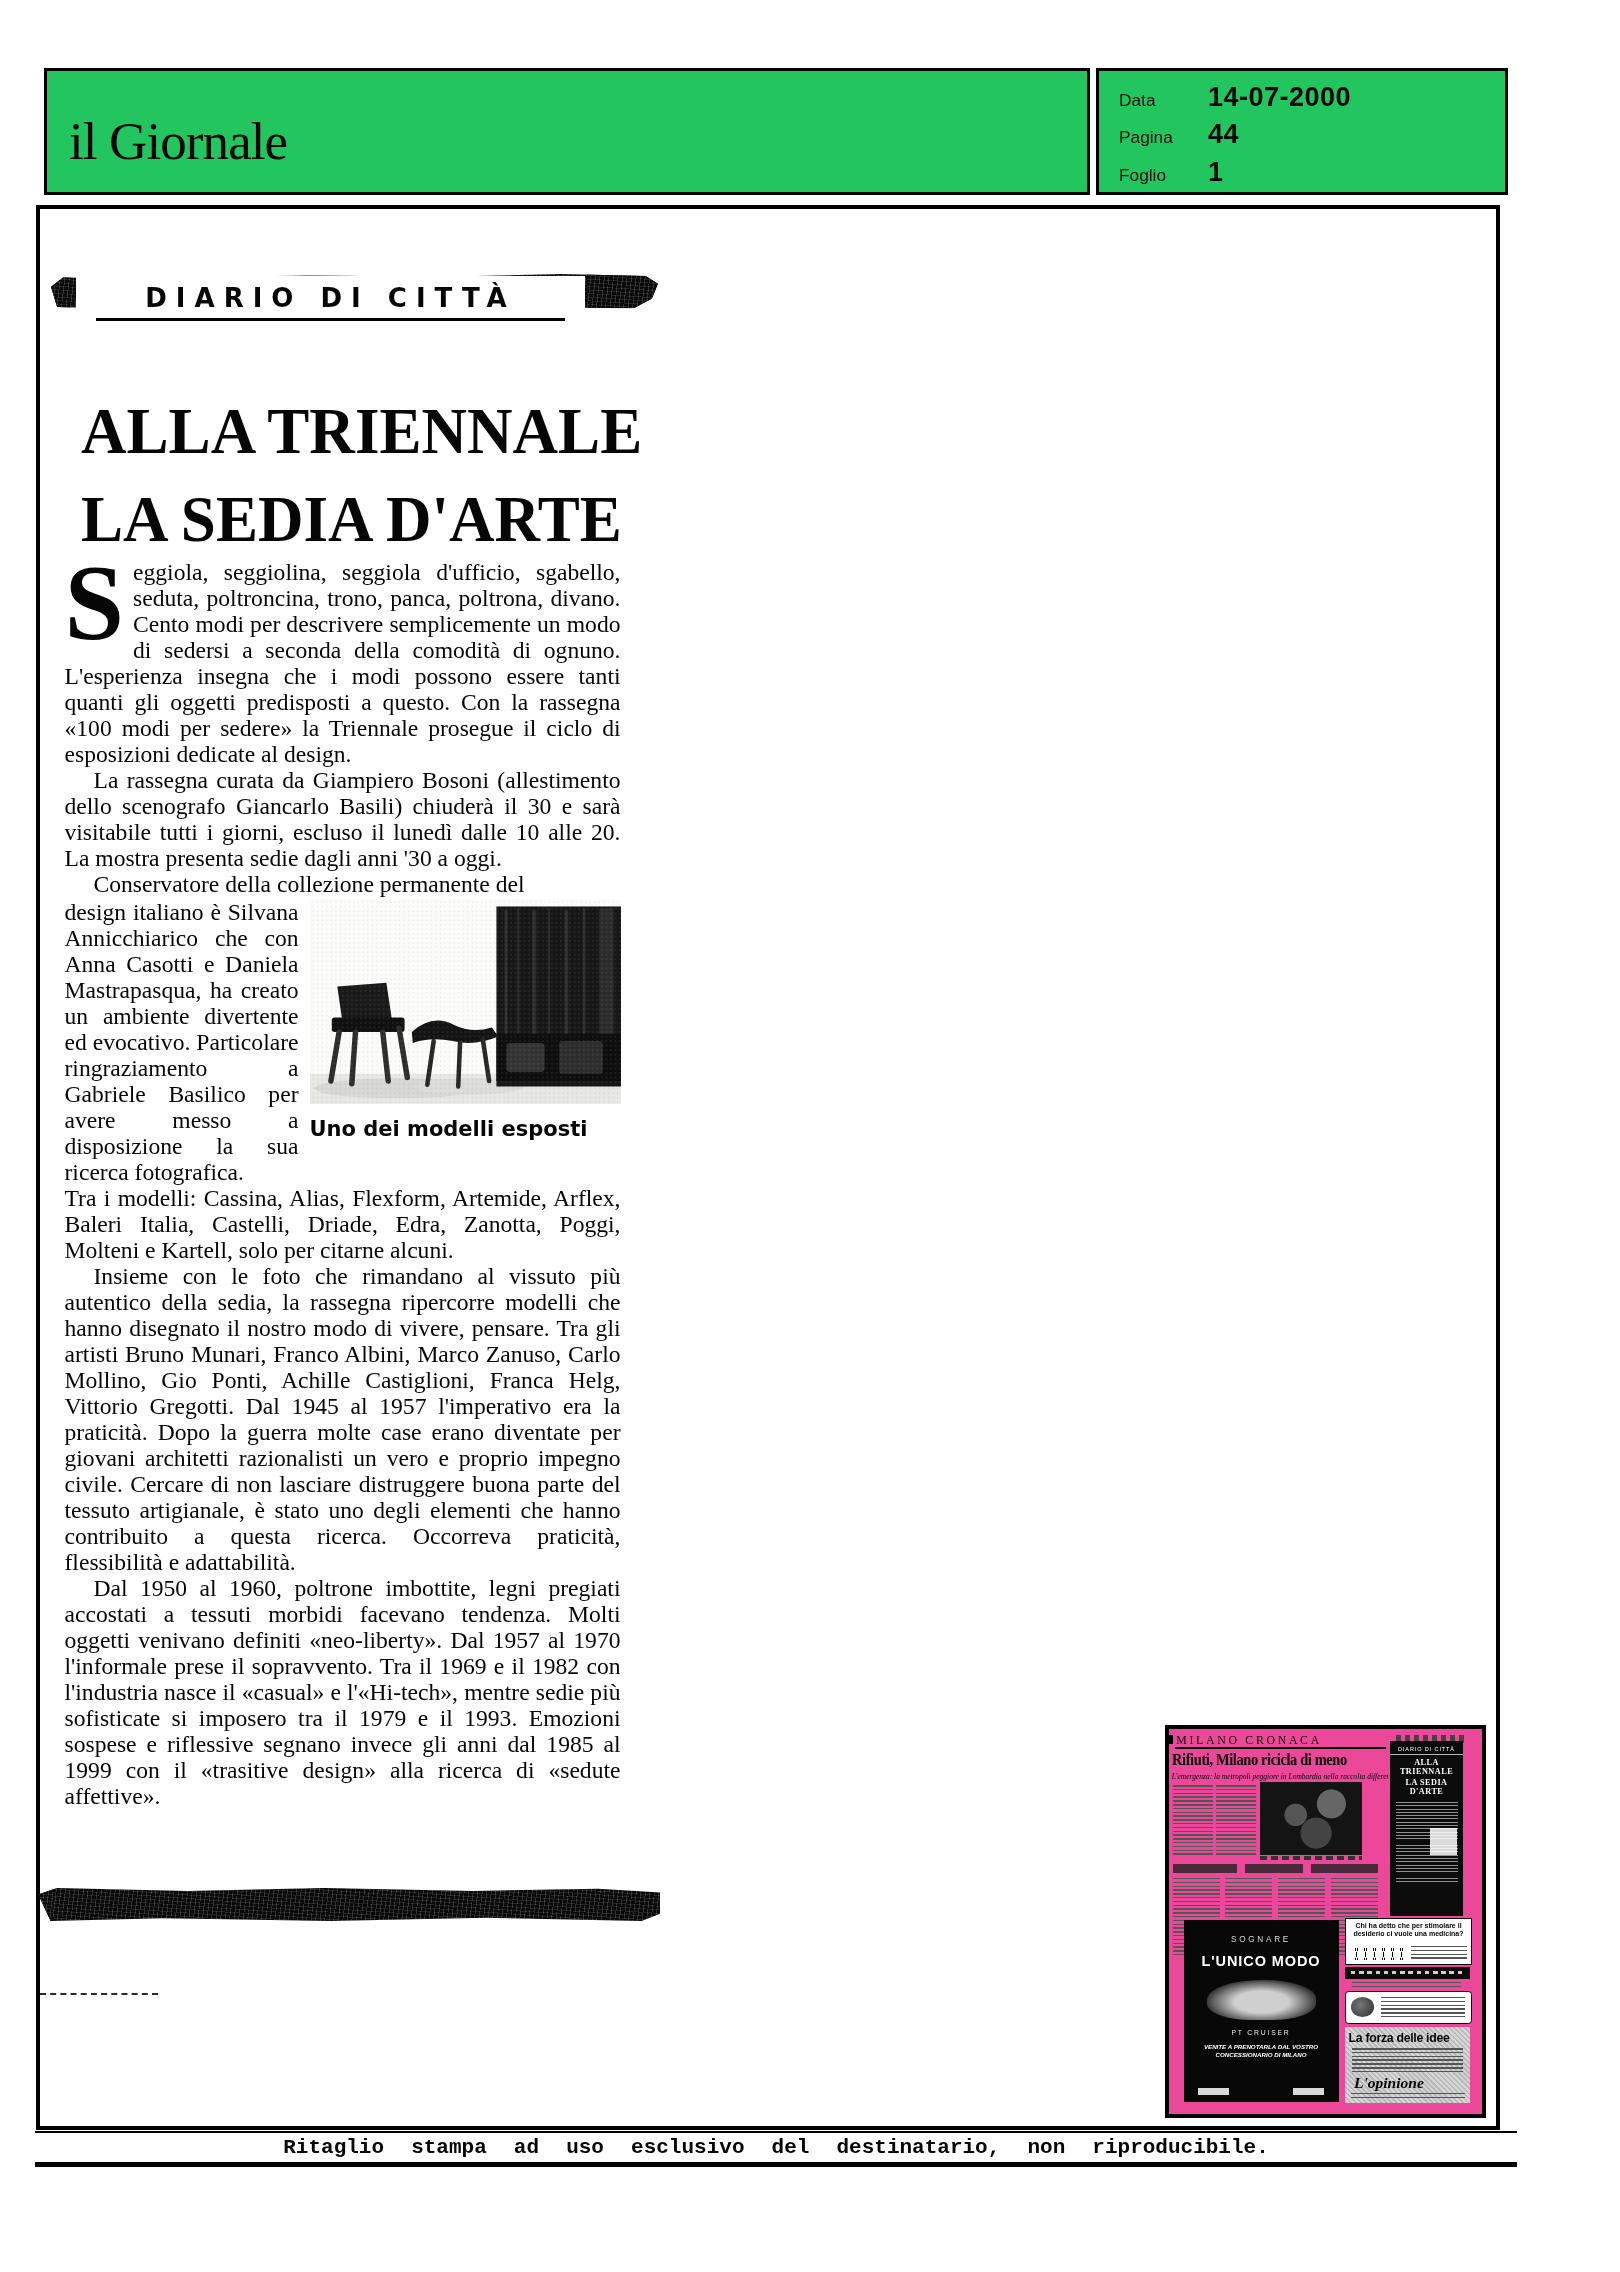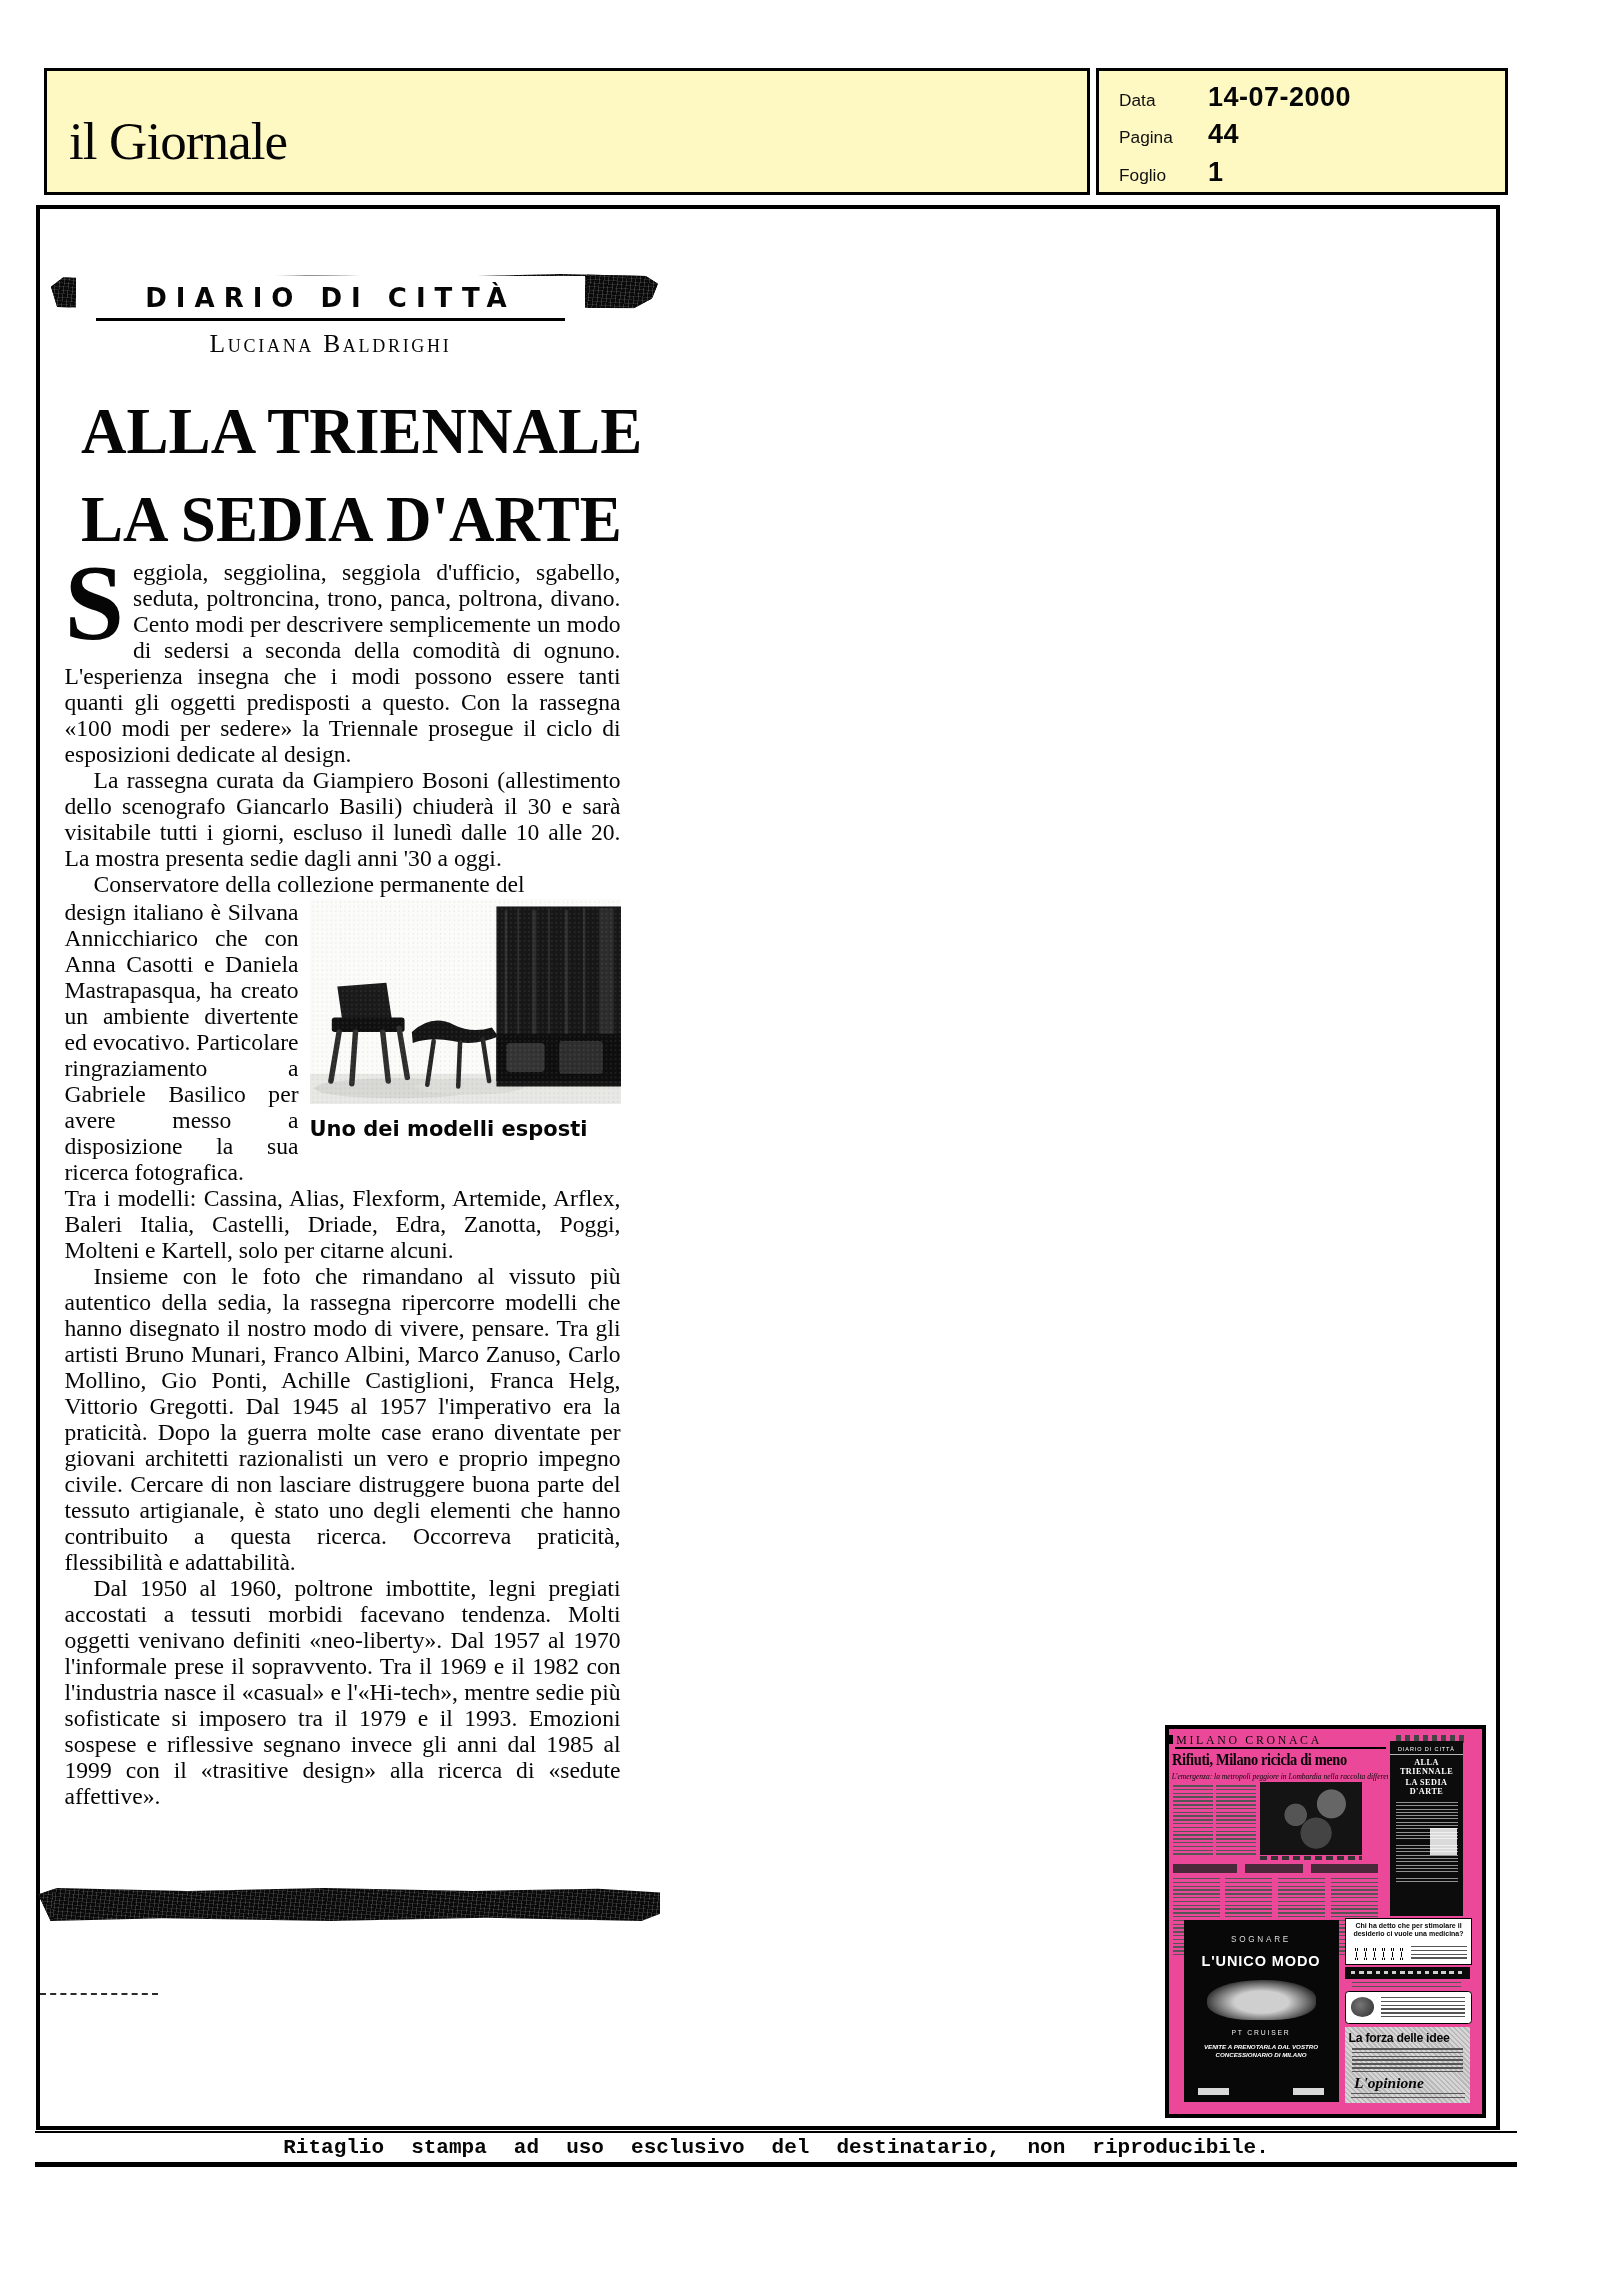--- a/index.html
+++ b/index.html
@@ -1,20 +1,20 @@
 <!DOCTYPE html>
 <html lang="it" style="font-size:14.5px"><head>
 <meta charset="utf-8">
 <style>
   html,body{margin:0;padding:0;background:#fff;}
   .page{position:relative;width:1620px;height:2273px;background:#fff;overflow:hidden;
         font-family:"Liberation Serif",serif;color:#060606;}
 
   
-  .hbox{position:absolute;border:3.6px solid #000;background:#fef9c3;box-sizing:border-box;}
+  .hbox{position:absolute;border:3.6px solid #000;background:#22c55e;box-sizing:border-box;}
   .logo-box{left:44px;top:68px;width:1046px;height:127px;}
   .logo{position:absolute;left:22px;top:40px;font-family:"Liberation Serif",serif;
         font-weight:normal;font-size:53px;letter-spacing:-0.9px;}
   .meta-box{left:1096px;top:68px;width:412px;height:127px;}
   .meta-grid{position:absolute;left:20px;top:11px;display:grid;grid-template-columns:89px 1fr;
              row-gap:6.4px;align-items:baseline;font-family:"Liberation Sans",sans-serif;}
   .meta-label{font-size:17.3px;color:#111;}
   .meta-value{font-size:27px;font-weight:bold;letter-spacing:0.5px;}
 
   
@@ -158,21 +158,20 @@
     </div>
   </div>
 
   <div class="main-box">
 
     <div class="torn strip-top"></div>
     <div class="rubric-box">
       <div class="rubric">DIARIO DI CITTÀ</div>
       <div class="rubric-rule"></div>
     </div>
-    <div class="author">Luciana Baldrighi</div>
 
     <div class="title">
       <div>ALLA TRIENNALE</div>
       <div>LA SEDIA D'ARTE</div>
     </div>
 
     <div class="copy">
       <p><span class="dropcap">S</span><span>eggiola, seggiolina, seggiola d'ufficio, sgabello, seduta, poltroncina, trono, panca, poltrona, divano. Cento modi per descrivere semplicemente un modo di sedersi a seconda della comodità di ognuno. L'esperienza insegna che i modi possono essere tanti quanti gli oggetti predisposti a questo. Con la rassegna «100 modi per sedere» la Triennale prosegue il ciclo di esposizioni dedicate al design.</span></p>
       <p class="ind">La rassegna curata da Giampiero Bosoni (allestimento dello scenografo Giancarlo Basili) chiuderà il 30 e sarà visitabile tutti i giorni, escluso il lunedì dalle 10 alle 20. La mostra presenta sedie dagli anni '30 a oggi.</p>
       <p class="ind">Conservatore della collezione permanente del</p>

